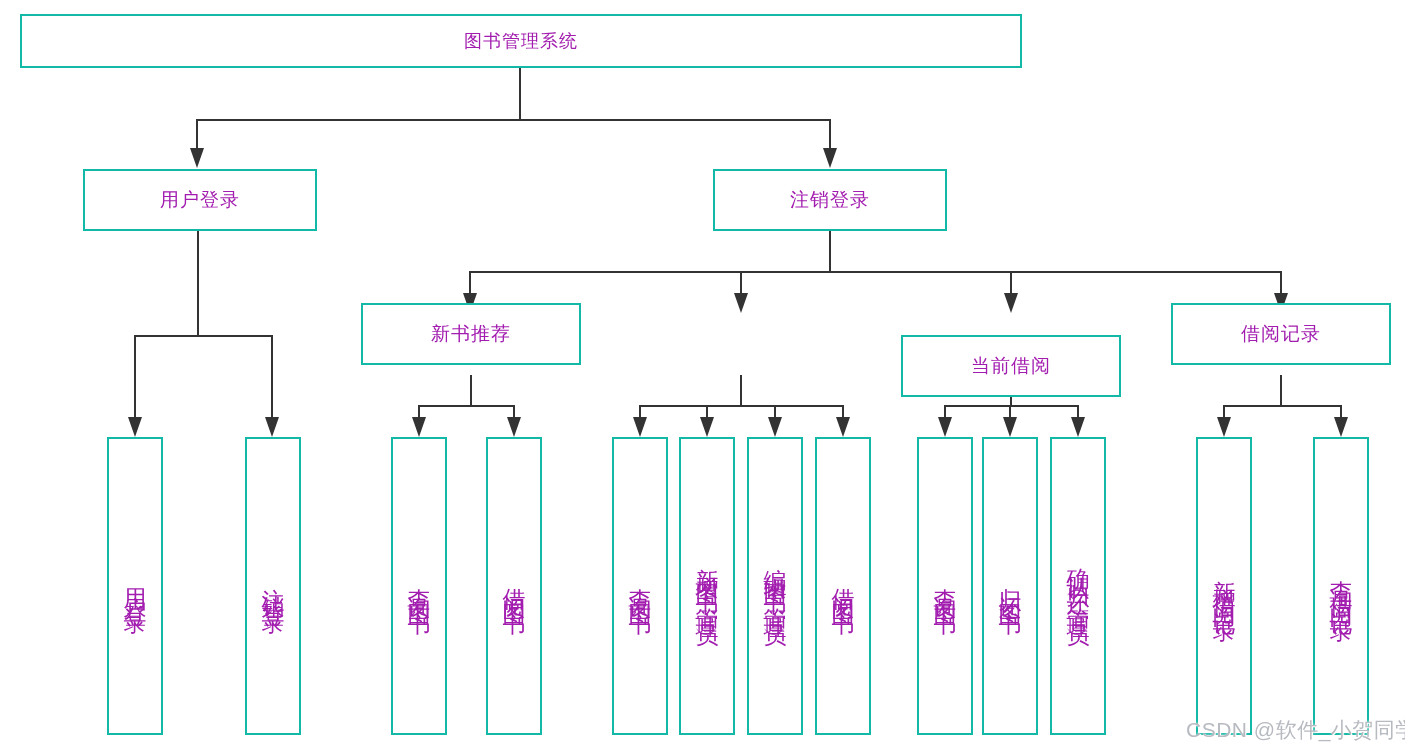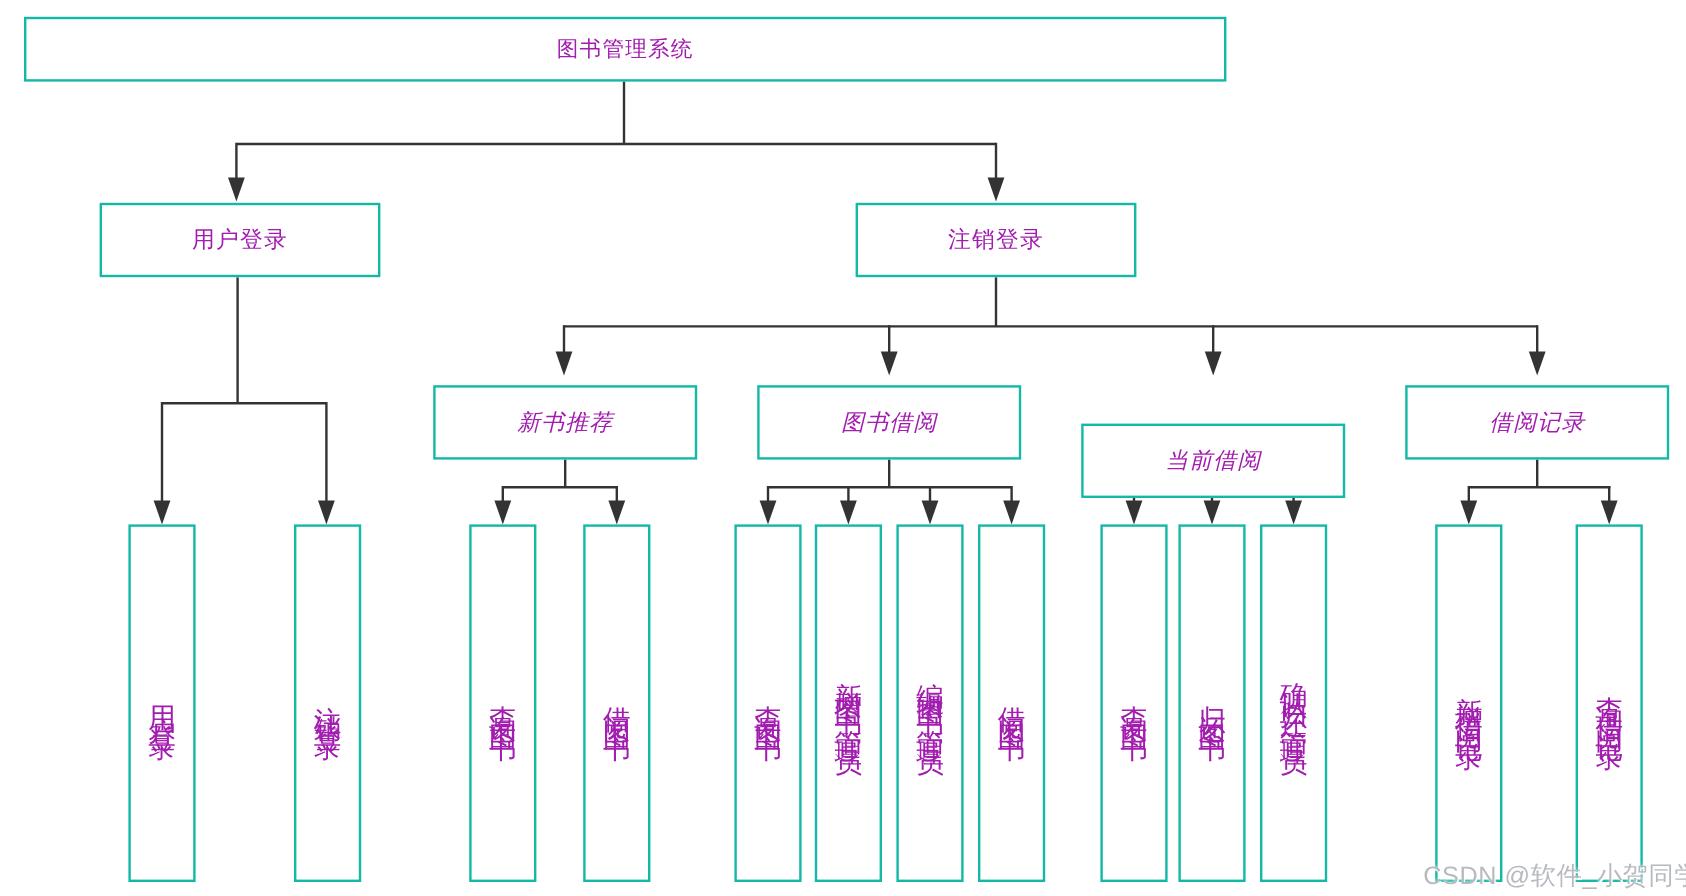--- a/index.html
+++ b/index.html
@@ -39,21 +39,21 @@
     font-size: 19px;
     letter-spacing: 1px;
     white-space: nowrap;
   }
   .node.root-box {
     left: 20px; top: 14px;
     width: 998px; height: 50px;
     font-size: 18px;
   }
   .node.lvl2 { top: 169px; width: 230px; height: 58px; }
-  .node.lvl3 { top: 321px; width: 216px; height: 58px; font-style: italic; }
+  .node.lvl3 { top: 303px; width: 216px; height: 58px; }
   .node.leaf {
     top: 437px;
     width: 52px; height: 294px;
     writing-mode: vertical-rl;
     text-orientation: mixed;
     font-size: 23px;
     letter-spacing: 8px;
     line-height: 1;
   }
   .watermark {
@@ -151,21 +151,20 @@
       <polygon points="1334,417 1348,417 1341,437"></polygon>
     </g>
   </svg>
 
   <div class="node root-box h-text">图书管理系统</div>
 
   <div class="node lvl2 h-text" style="left:83px;">用户登录</div>
   <div class="node lvl2 h-text" style="left:713px;">注销登录</div>
 
   <div class="node lvl3 h-text" style="left:361px;">新书推荐</div>
-  <div class="node lvl3 h-text" style="left:631px;">图书借阅</div>
   <div class="node lvl3 h-text" style="left:901px;margin-top:32px;">当前借阅</div>
   <div class="node lvl3 h-text" style="left:1171px;">借阅记录</div>
 
   <div class="node leaf" style="left:107px;">用户登录</div>
   <div class="node leaf" style="left:245px;">注销登录</div>
 
   <div class="node leaf" style="left:391px;">查询图书</div>
   <div class="node leaf" style="left:486px;">借阅图书</div>
 
   <div class="node leaf" style="left:612px;">查询图书</div>

